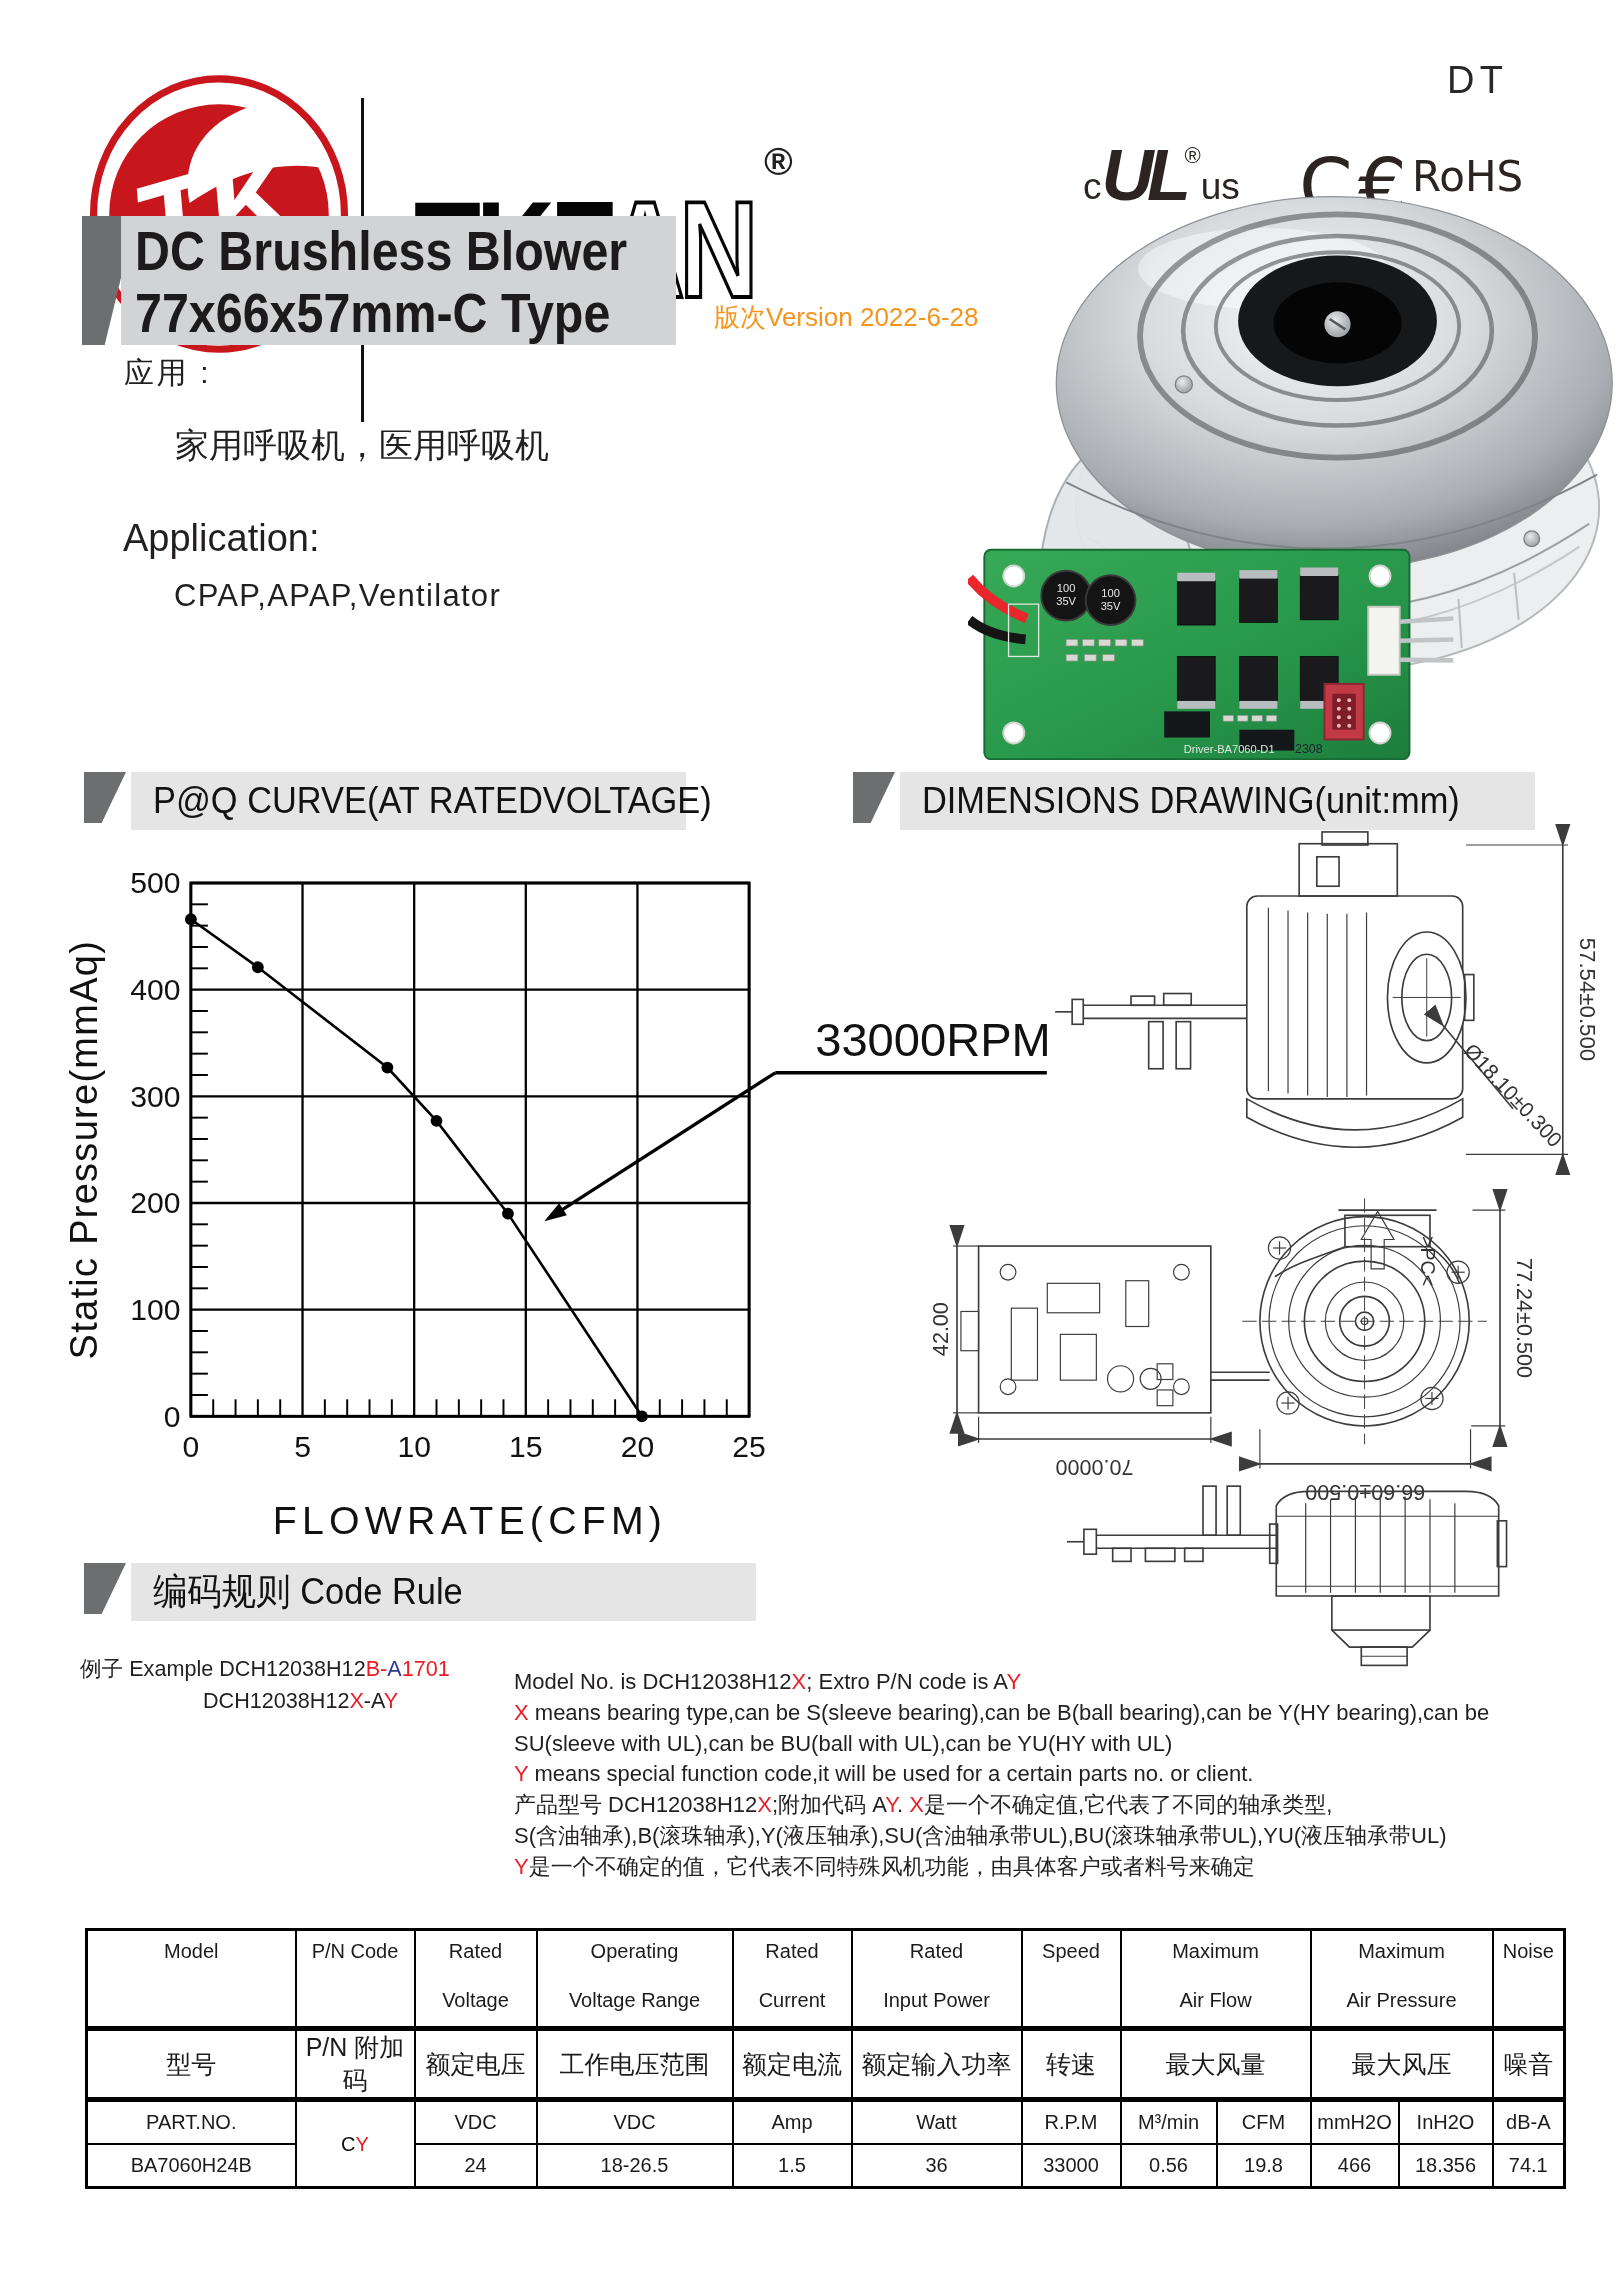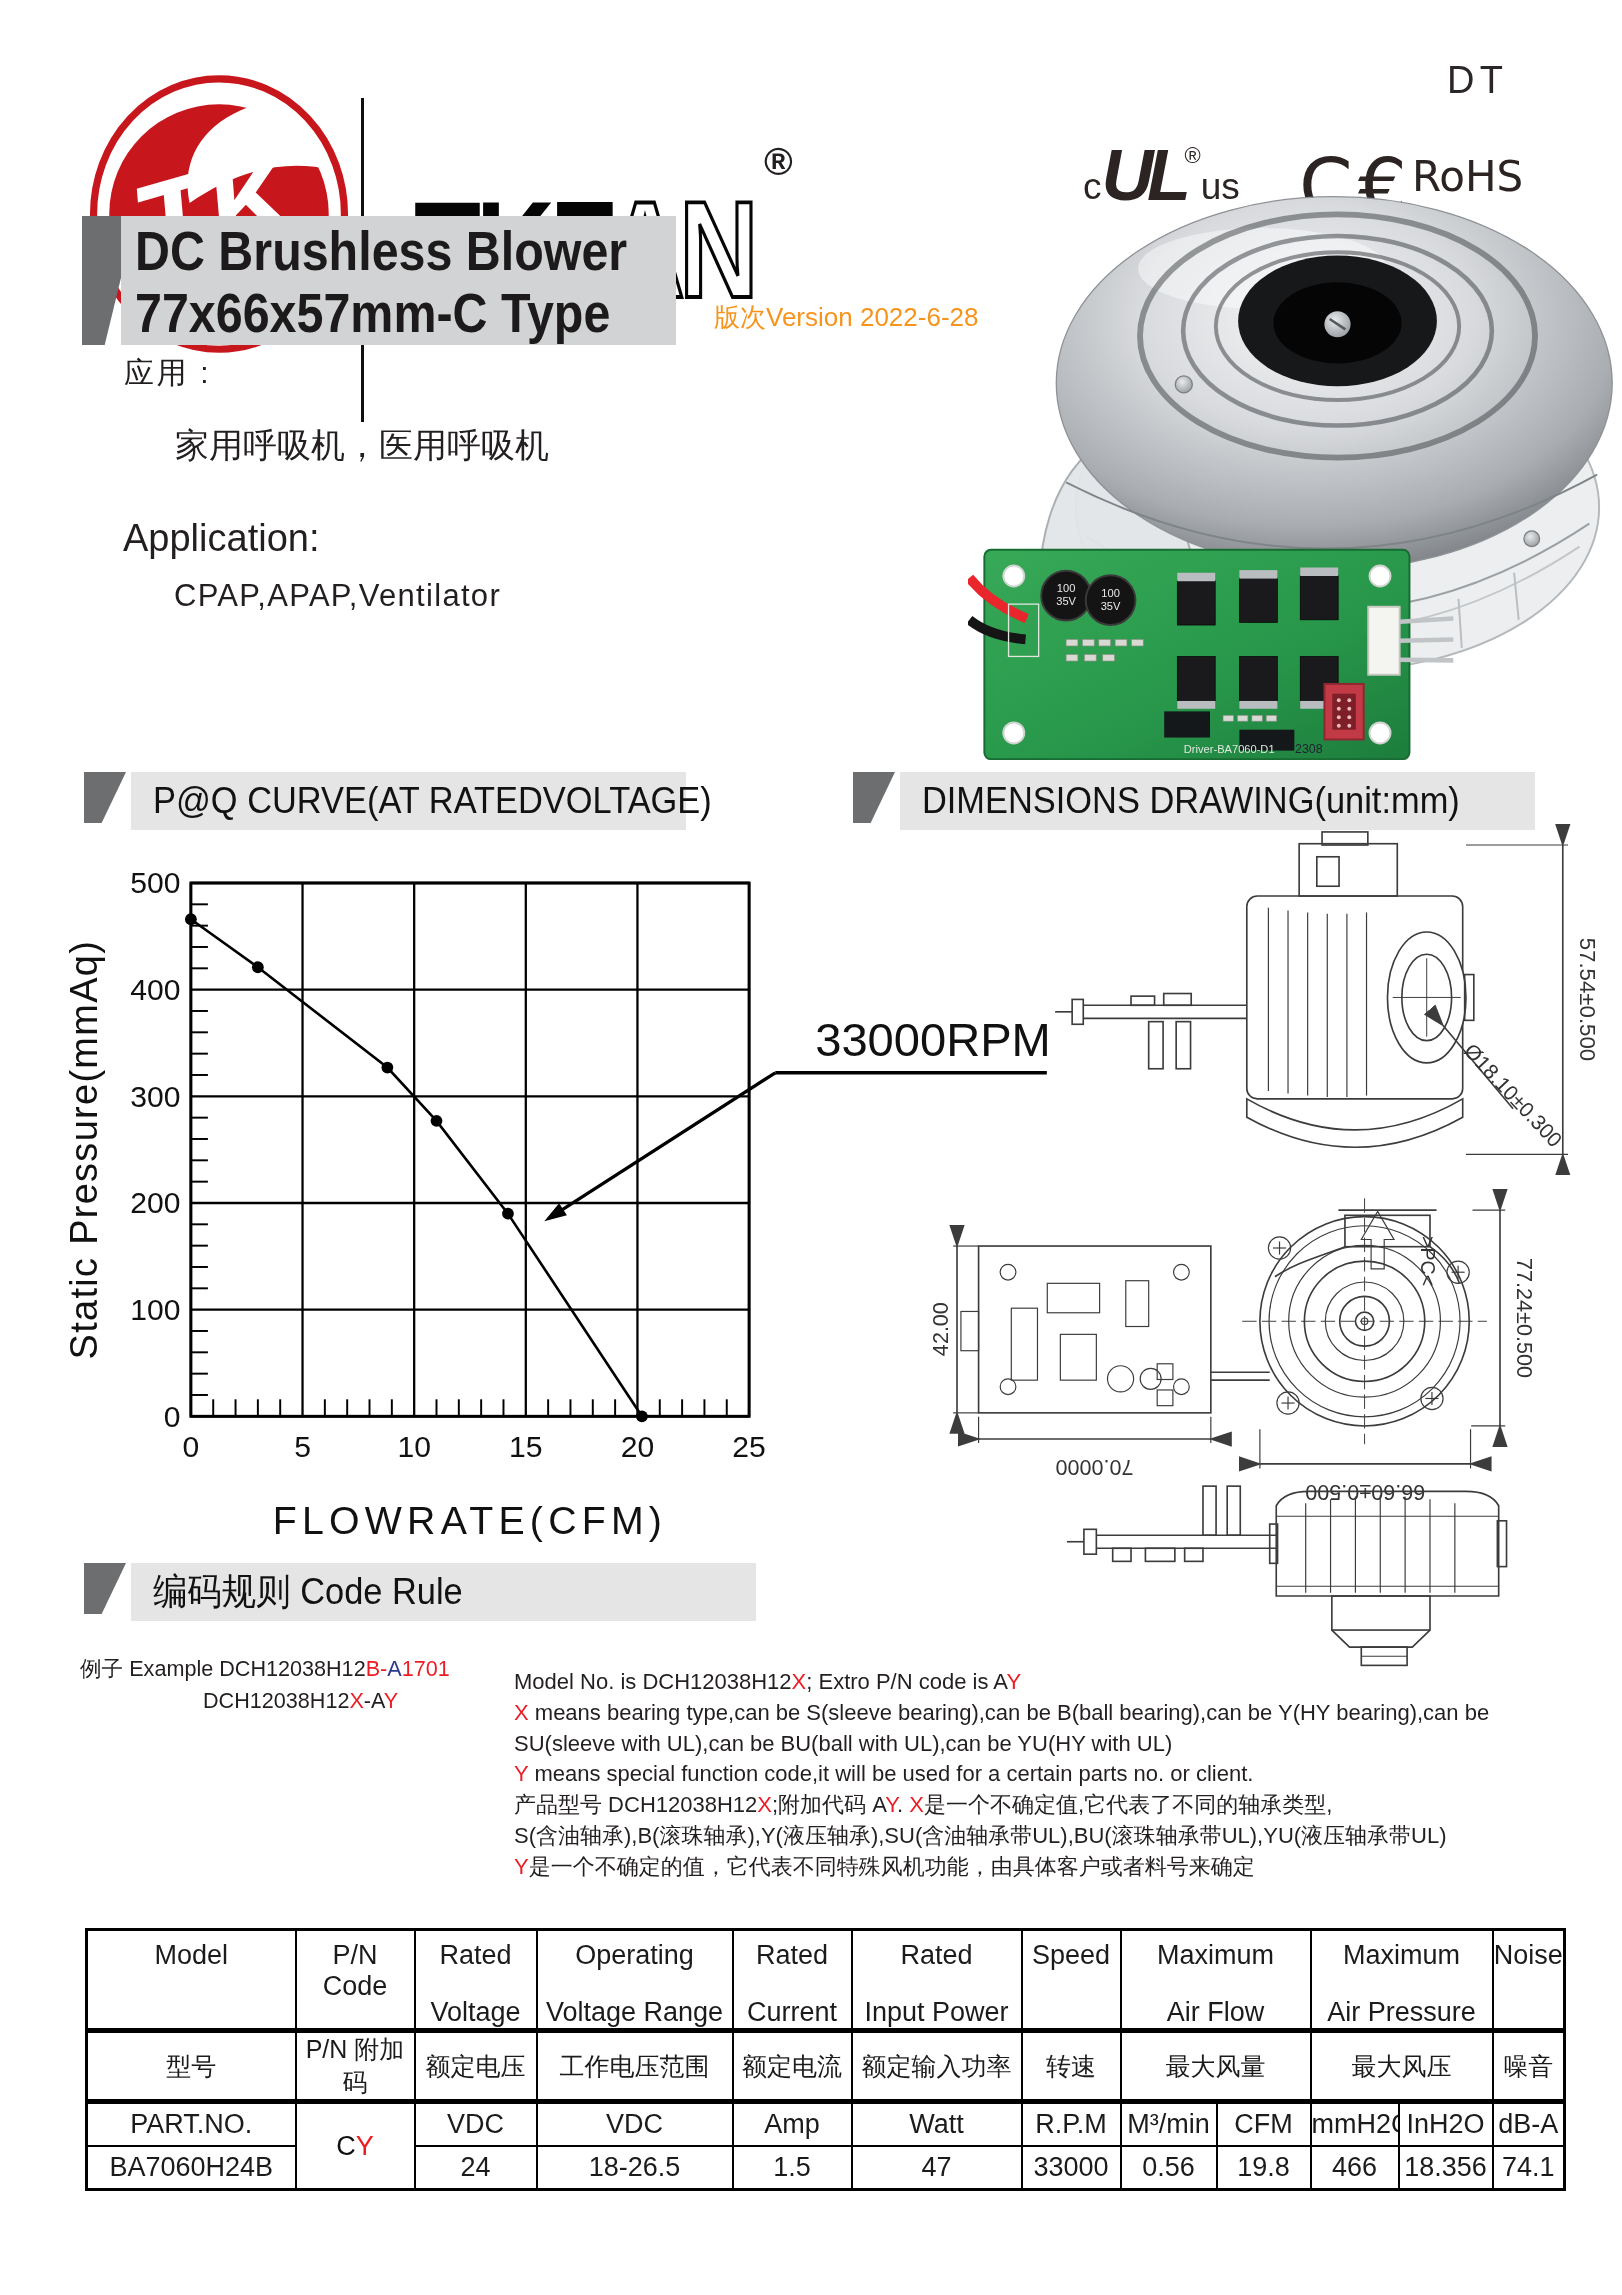--- a/index.html
+++ b/index.html
@@ -37,21 +37,21 @@
   .bar{background:#e5e5e5;height:58px;display:flex;align-items:center;}
   .bar span{font-size:37px;color:#121212;padding-left:23.6px;transform:scaleX(.93);transform-origin:left center;white-space:nowrap;}
   
   .seg-line{white-space:nowrap;}
   .seg-k{color:#231f20;} .seg-r{color:#ed1c24;} .seg-b{color:#2b3990;}
   .ex-line{font-size:21.6px;text-align:right;}
   .cr-line{font-size:22px;line-height:31px;}
   
   .spec-table{left:85px;top:1928px;width:1479px;border-collapse:collapse;table-layout:fixed;}
   .spec-table td{border:2px solid #000;text-align:center;vertical-align:middle;padding:0;
-                 font-size:27px;color:#1b1b1b;overflow:hidden;}
+                 font-size:20px;color:#1b1b1b;overflow:hidden;}
   .spec-table{border:3.9px solid #000;}
   tr.r-en td{height:95px;border-bottom:5.2px solid #000;}
   tr.r-zh td{height:56px;border-bottom:5.2px solid #000;font-size:25px;}
   tr.r-unit td{height:41px;}
   tr.r-val td{height:41px;}
   td.two-line{vertical-align:top;}
   .hl1{margin-top:9.2px;} .hl2{margin-top:26px;}
   .cy-cell{font-size:56px;line-height:1;}
   .cy-c{color:#0f0f0f;} .cy-y{color:#ed1c24;}
   .cyan{color:#29abe2;}
@@ -553,21 +553,21 @@
       <td>CFM</td>
       <td>mmH2O</td>
       <td>InH2O</td>
       <td>dB-A</td>
     </tr>
     <tr class="r-val">
       <td>BA7060H24B</td>
       <td>24</td>
       <td>18-26.5</td>
       <td>1.5</td>
-      <td>47</td>
+      <td>36</td>
       <td class="cyan">33000</td>
       <td class="cyan">0.56</td>
       <td class="cyan">19.8</td>
       <td class="cyan">466</td>
       <td class="cyan">18.356</td>
       <td class="cyan">74.1</td>
     </tr>
   </tbody>
     </table>
 </div>

